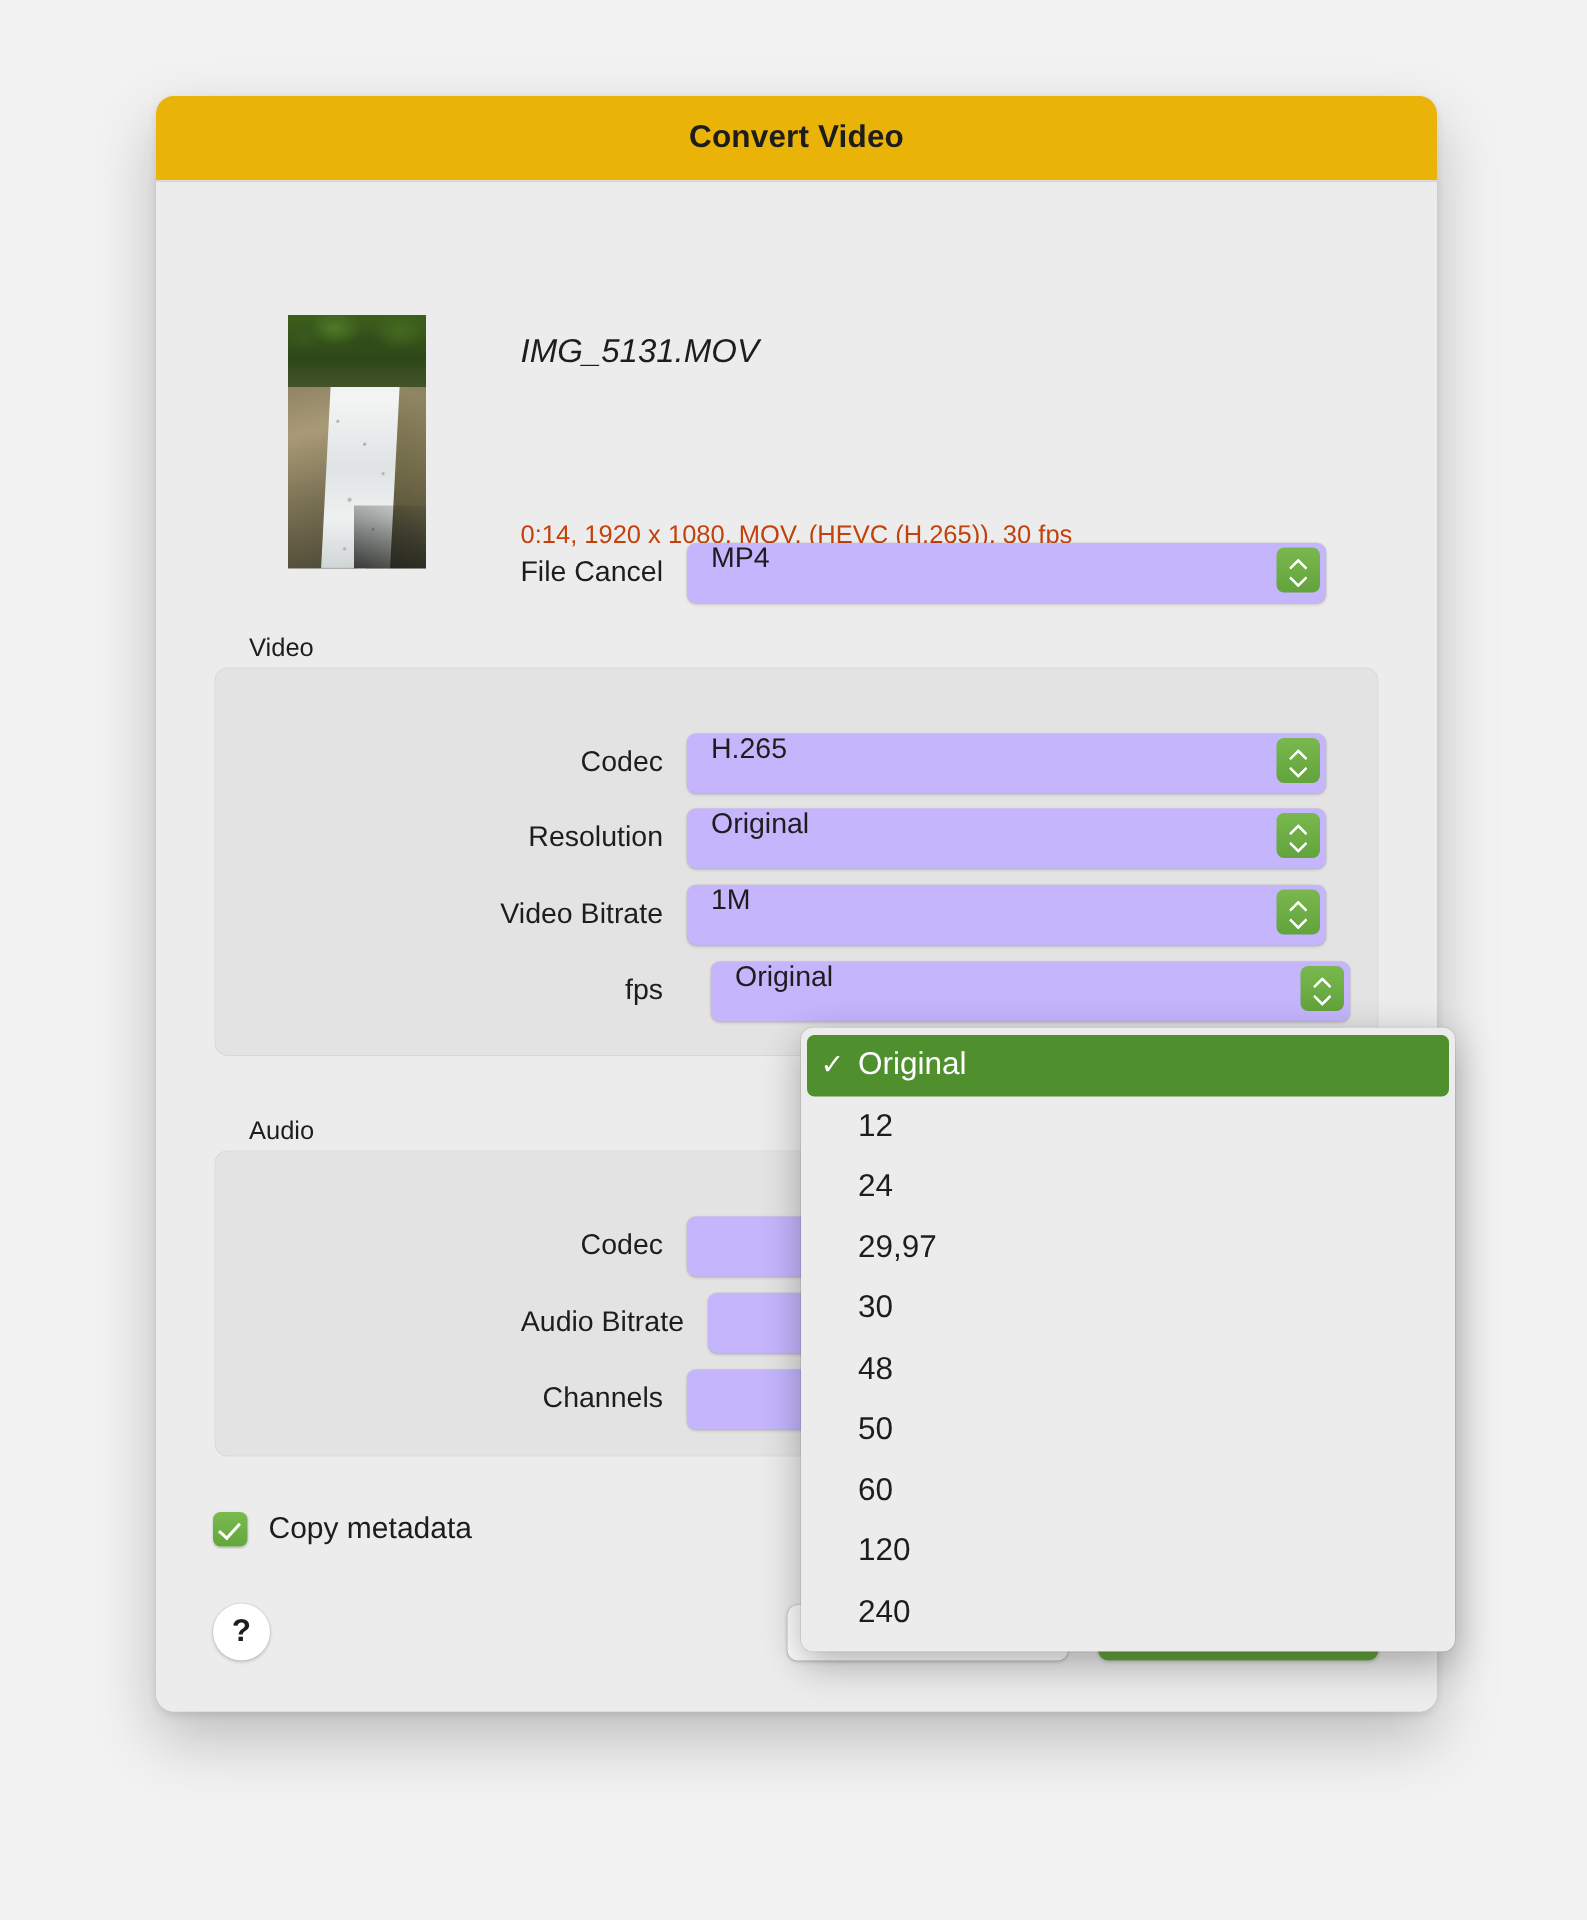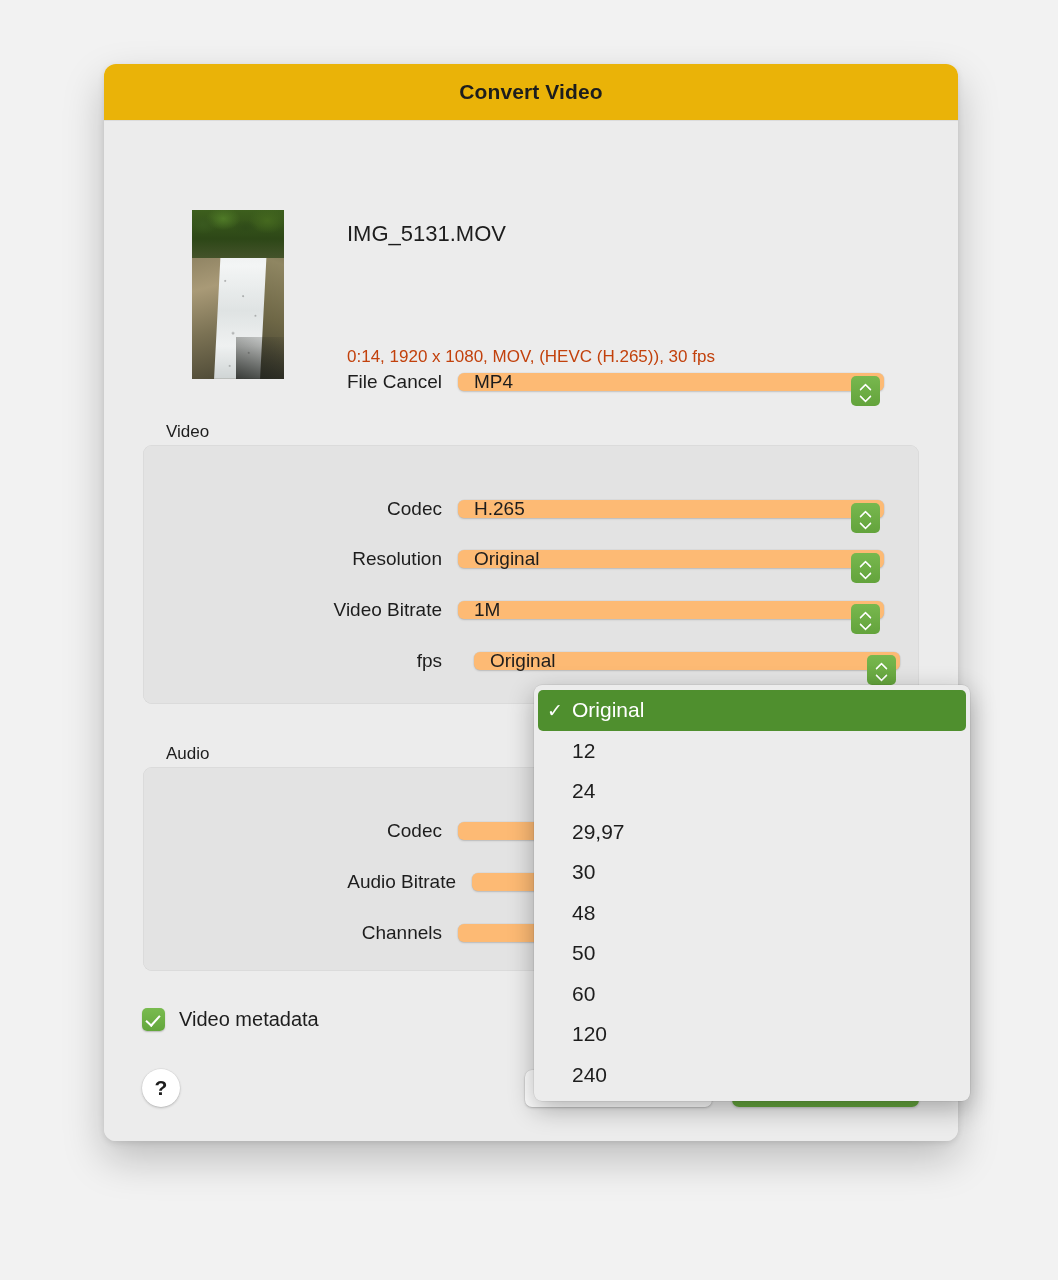--- a/index.html
+++ b/index.html
@@ -108,20 +108,21 @@
     left: 44px; bottom: 0; width: 48px; height: 42px;
     background: linear-gradient(200deg, rgba(40,42,36,0.1) 0%, rgba(30,32,28,0.85) 100%);
   }
 
   #filename {
     position: absolute;
     left: 243px;
     top: 100px;
     font-size: 22px;
     color: #1d1d1d;
+    font-style: italic;
   }
   #file-meta {
     position: absolute;
     left: 243px;
     top: 226px;
     font-size: 17px;
     color: #c2410c;
   }
 
   
@@ -136,26 +137,25 @@
     text-align: right;
     padding-right: 16px;
     font-size: 19px;
     color: #1d1d1d;
     box-sizing: border-box;
     white-space: nowrap;
   }
   .popup-field {
     position: relative;
     width: 426px;
-    height: 18px;
-    background: #fdba74;
+    height: 40px;
+    background: #c4b5fd;
     border-radius: 6px;
     box-shadow: 0 1px 2px rgba(0,0,0,0.16), 0 0 0 0.5px rgba(0,0,0,0.06);
     display: flex;
-    align-items: center;
     box-sizing: border-box;
   }
   .popup-value {
     padding-left: 16px;
     font-size: 19px;
     color: #1d1d1d;
     white-space: nowrap;
   }
   .stepper {
     position: absolute;
@@ -439,21 +439,21 @@
         <span class="popup-value"></span>
         <span class="stepper disabled">
           <span class="chev up"></span>
           <span class="chev down"></span>
         </span>
       </div>
     </div>
 
     <div id="copy-meta-row">
       <div id="copy-meta-box"></div>
-      <div id="copy-meta-label">Video metadata</div>
+      <div id="copy-meta-label">Copy metadata</div>
     </div>
 
     <div id="help-button">?</div>
     <div id="cancel-button">Cancel</div>
     <div id="convert-button">Convert</div>
 
   </div>
 
   <div id="fps-menu">
       <div class="menu-item selected">

